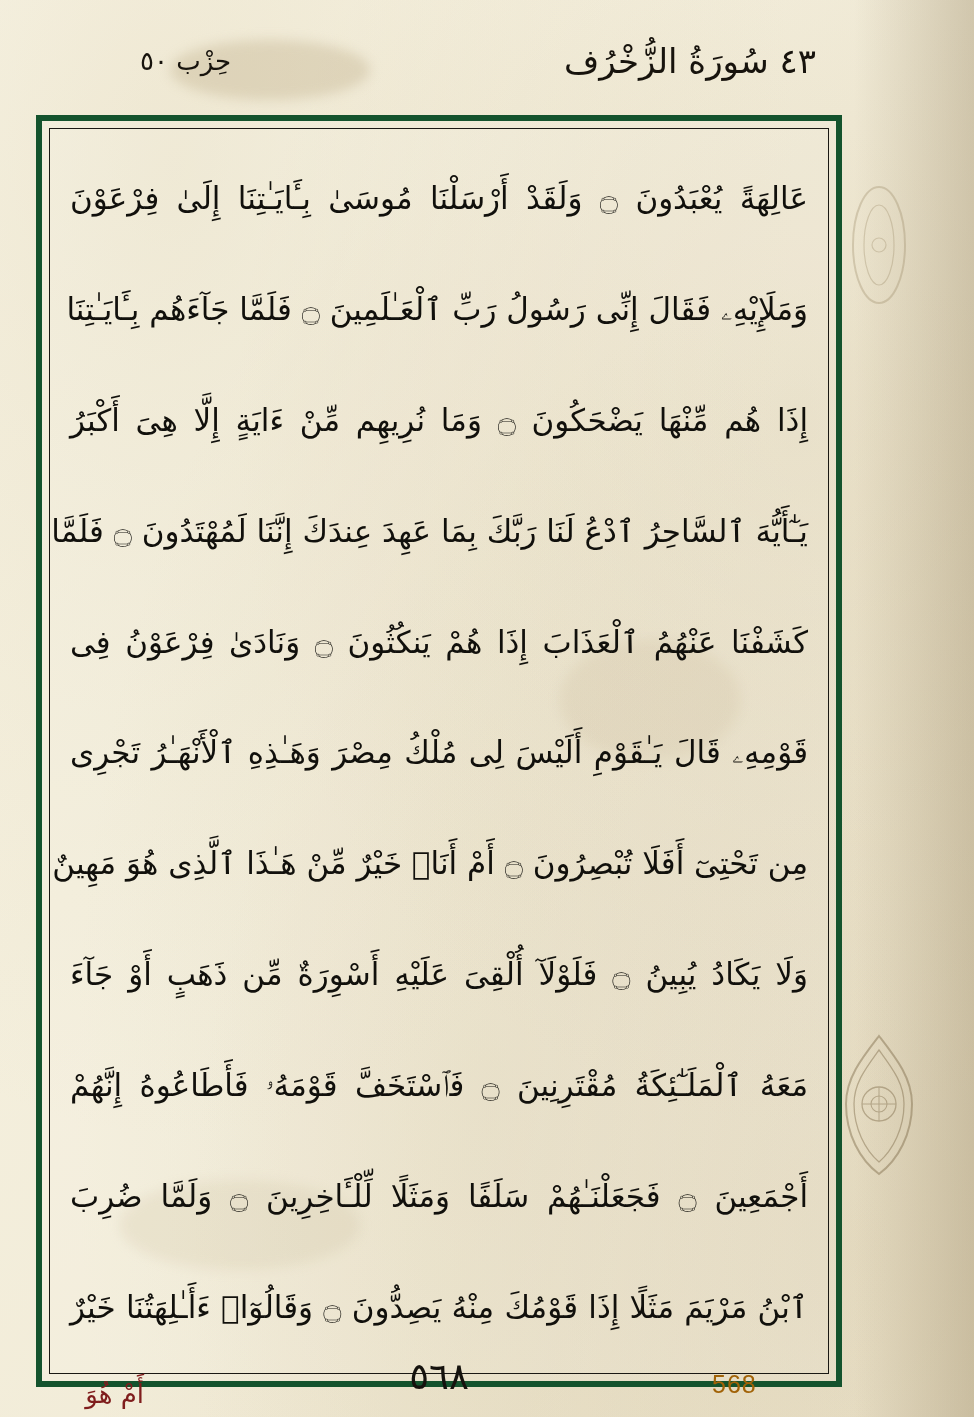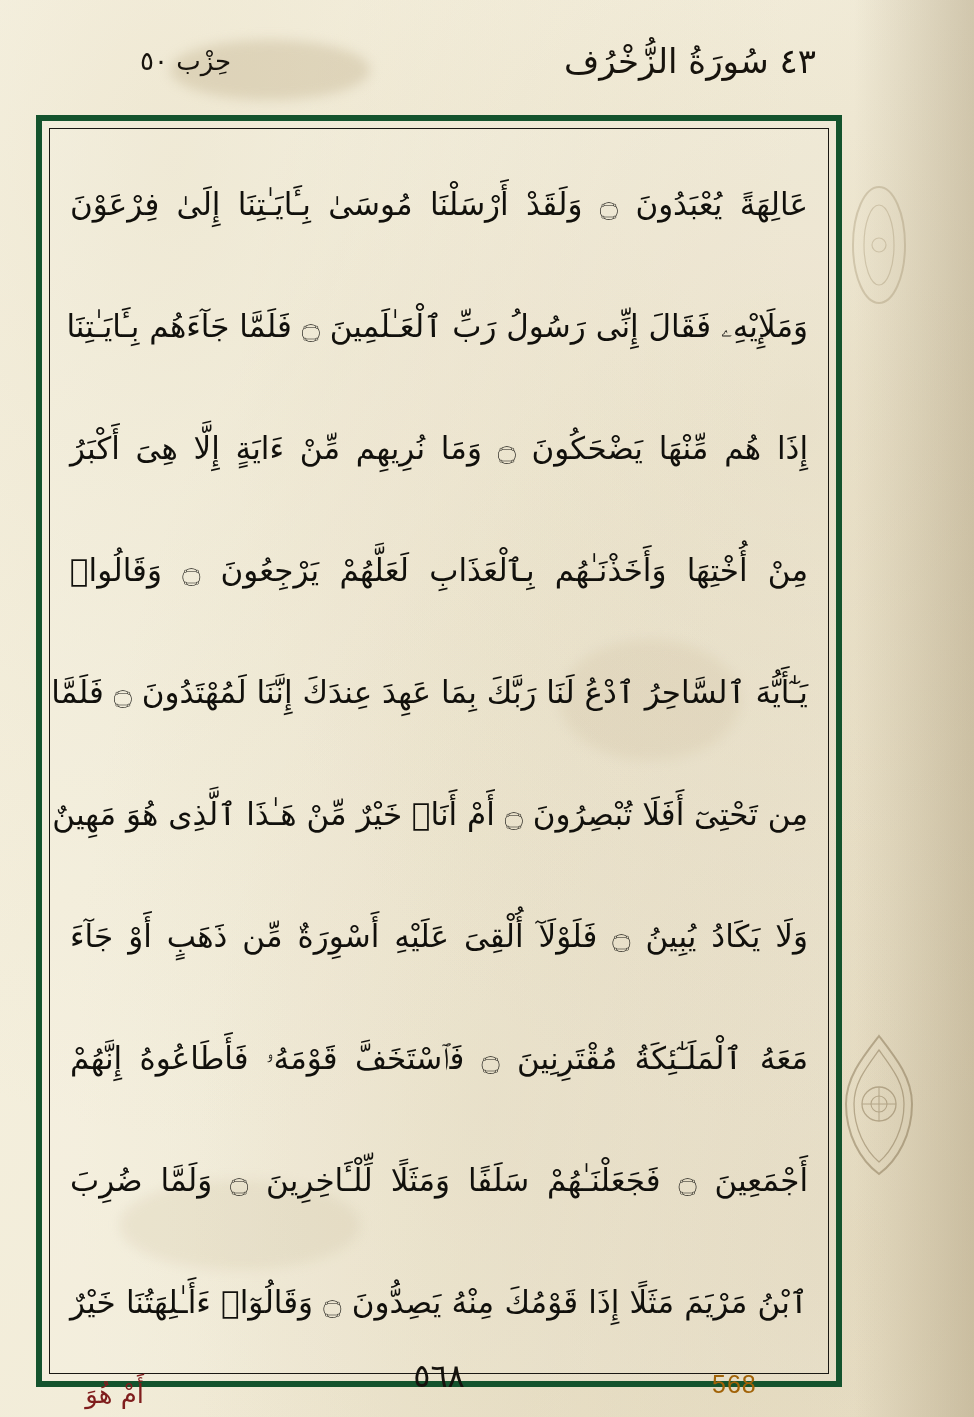--- a/index.html
+++ b/index.html
@@ -115,21 +115,21 @@
     bottom: 18px;
     left: 36px;
     width: 806px;
     height: 46px;
     display: flex;
     align-items: center;
     justify-content: center;
     direction: rtl;
   }
   .page-num-ar {
-    font-size: 32px;
+    font-size: 37px;
     color: #15120d;
     font-family: "DejaVu Sans", sans-serif;
     text-align: right;
   }
   .page-num-lat {
     position: absolute;
     bottom: 18px;
     left: 712px;
     font-size: 25px;
     color: #a16207;
@@ -195,22 +195,23 @@
       <circle cx="35" cy="65" r="7" fill="none" stroke="#8d7a55" stroke-width="1.2"></circle>
     </svg>
   </div>
 
   <div class="frame-outer">
     <div class="frame-inner">
       <div class="lines">
         <div class="qline">عَالِهَةً يُعْبَدُونَ ۝ وَلَقَدْ أَرْسَلْنَا مُوسَىٰ بِـَٔايَـٰتِنَا إِلَىٰ فِرْعَوْنَ</div>
         <div class="qline">وَمَلَإِيْهِۦ فَقَالَ إِنِّى رَسُولُ رَبِّ ٱلْعَـٰلَمِينَ ۝ فَلَمَّا جَآءَهُم بِـَٔايَـٰتِنَا</div>
         <div class="qline">إِذَا هُم مِّنْهَا يَضْحَكُونَ ۝ وَمَا نُرِيهِم مِّنْ ءَايَةٍ إِلَّا هِىَ أَكْبَرُ</div>
-        <div class="qline">مِنْ أُخْتِهَا وَأَخَذْنَـٰهُم بِٱلْعَذَابِ لَعَلَّهُمْ يَرْجِعُونَ ۝ وَقَالُوا۟</div>
         <div class="qline">يَـٰٓأَيُّهَ ٱلسَّاحِرُ ٱدْعُ لَنَا رَبَّكَ بِمَا عَهِدَ عِندَكَ إِنَّنَا لَمُهْتَدُونَ ۝ فَلَمَّا</div>
+        <div class="qline">كَشَفْنَا عَنْهُمُ ٱلْعَذَابَ إِذَا هُمْ يَنكُثُونَ ۝ وَنَادَىٰ فِرْعَوْنُ فِى</div>
+        <div class="qline">قَوْمِهِۦ قَالَ يَـٰقَوْمِ أَلَيْسَ لِى مُلْكُ مِصْرَ وَهَـٰذِهِ ٱلْأَنْهَـٰرُ تَجْرِى</div>
         <div class="qline">مِن تَحْتِىٓ أَفَلَا تُبْصِرُونَ ۝ أَمْ أَنَا۠ خَيْرٌ مِّنْ هَـٰذَا ٱلَّذِى هُوَ مَهِينٌ</div>
         <div class="qline">وَلَا يَكَادُ يُبِينُ ۝ فَلَوْلَآ أُلْقِىَ عَلَيْهِ أَسْوِرَةٌ مِّن ذَهَبٍ أَوْ جَآءَ</div>
         <div class="qline">مَعَهُ ٱلْمَلَـٰٓئِكَةُ مُقْتَرِنِينَ ۝ فَٱسْتَخَفَّ قَوْمَهُۥ فَأَطَاعُوهُ إِنَّهُمْ</div>
         <div class="qline">أَجْمَعِينَ ۝ فَجَعَلْنَـٰهُمْ سَلَفًا وَمَثَلًا لِّلْـَٔاخِرِينَ ۝ وَلَمَّا ضُرِبَ</div>
         <div class="qline">ٱبْنُ مَرْيَمَ مَثَلًا إِذَا قَوْمُكَ مِنْهُ يَصِدُّونَ ۝ وَقَالُوٓا۟ ءَأَـٰلِهَتُنَا خَيْرٌ</div>
       </div>
     </div>
   </div>
 
   <div class="medallion">

